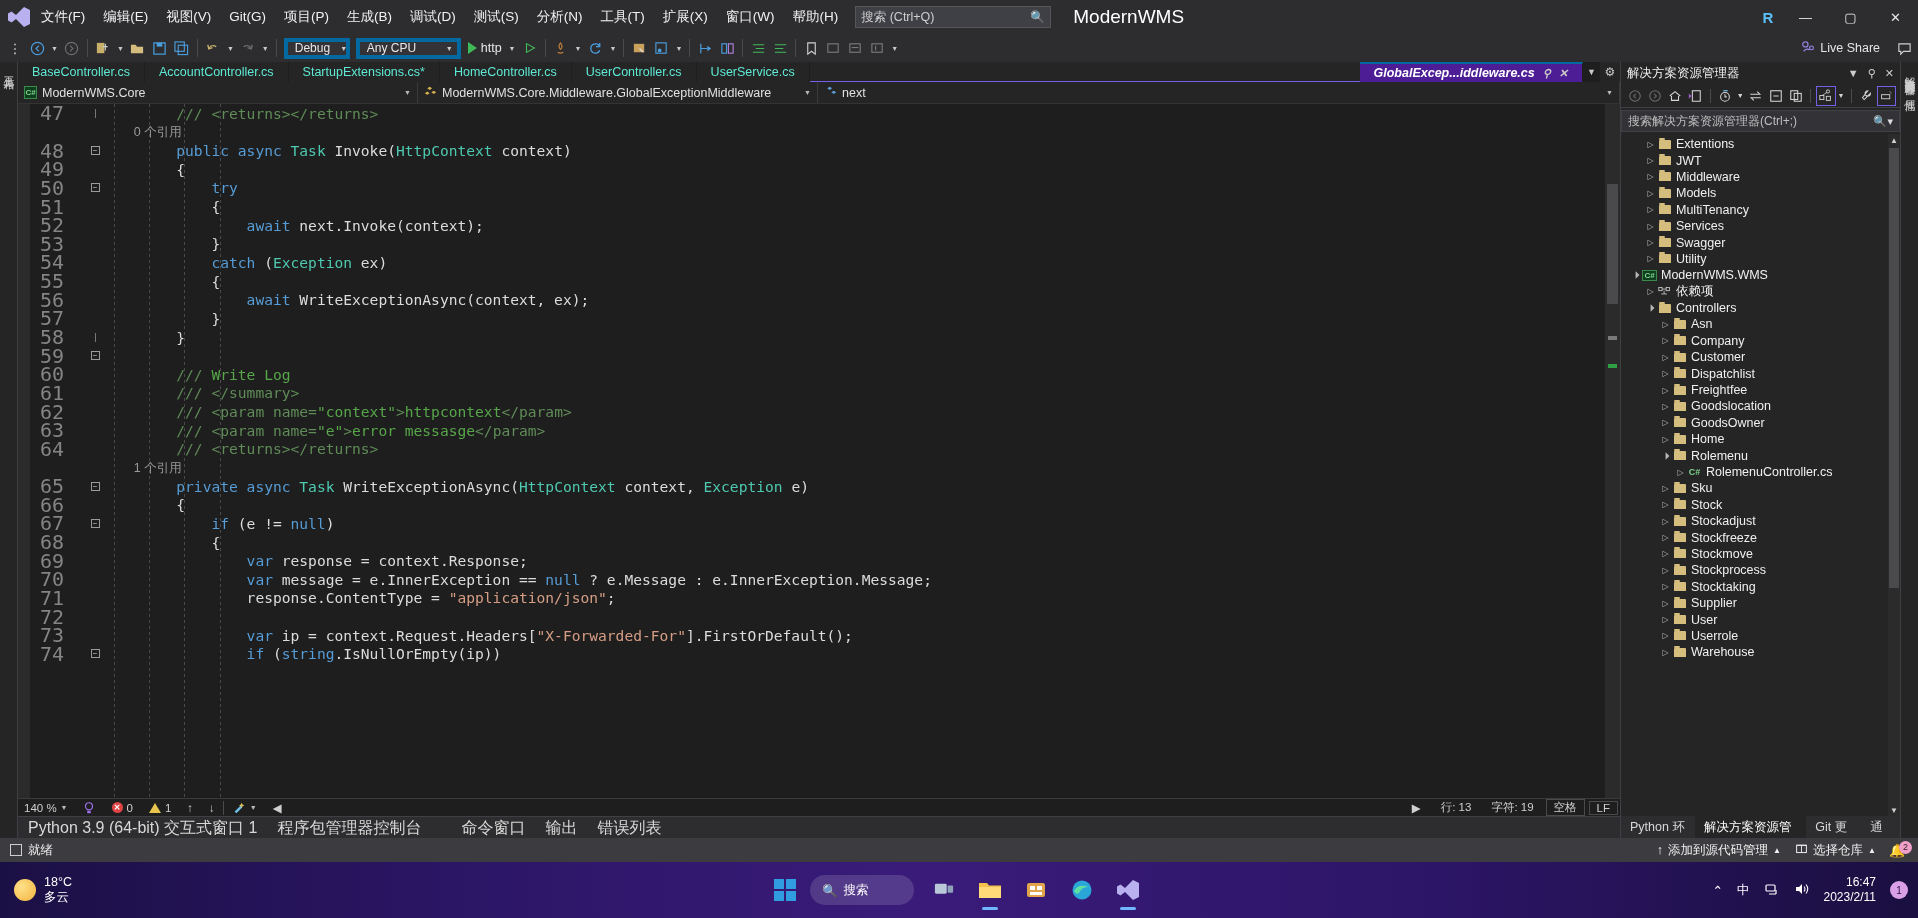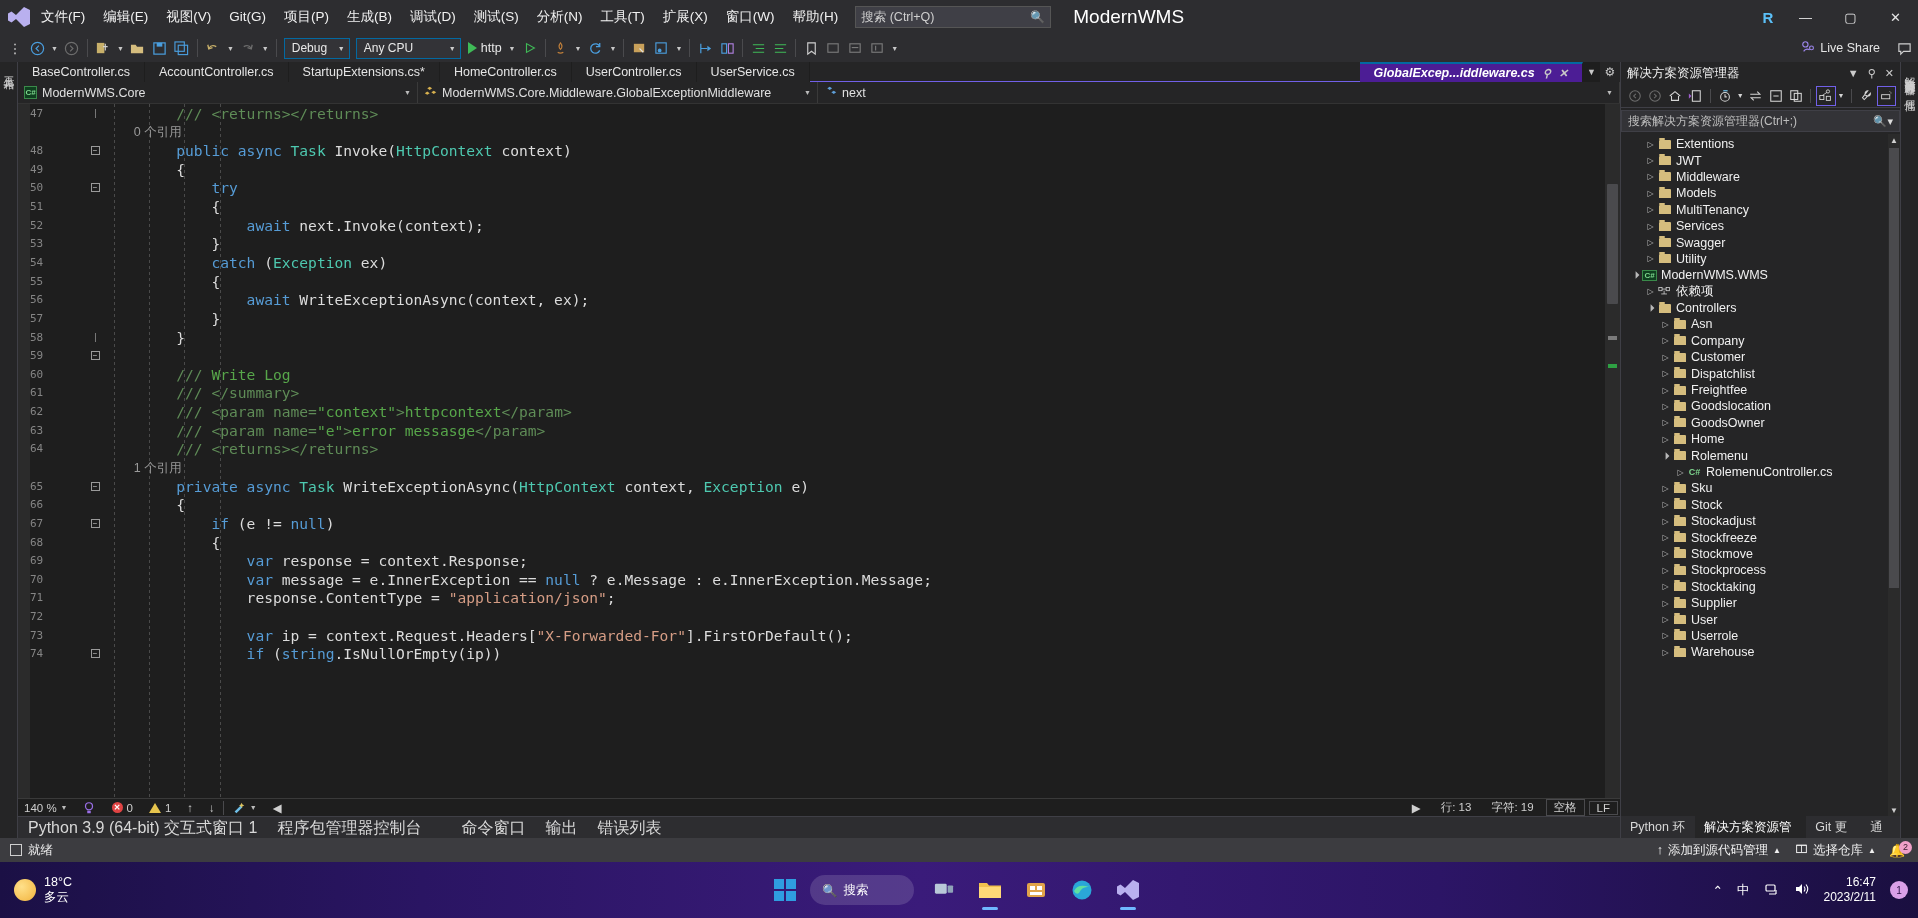--- a/index.html
+++ b/index.html
@@ -25,21 +25,21 @@
   .win-btn { width:45px; height:34px; display:flex; align-items:center; justify-content:center;
       font-size:13px; color:#e6e6e6; }
 
   
   .toolbar { height:28px; flex:0 0 28px; background:#2d2d30; display:flex; align-items:center;
       padding-left:4px; gap:0px; }
   .tb-ico { height:24px; min-width:22px; display:flex; align-items:center; justify-content:center;
       font-size:13px; color:#d8d8d8; padding:0 2px; }
   .tb-sep { width:1px; height:18px; background:#4a4a4d; margin:0 4px; }
   .tb-caret { font-size:7px; color:#c8c8c8; padding:0 3px; align-self:center; }
-  .combo { height:21px; background:#333337; border:1px solid #0369a1; color:#e8e8e8;
+  .combo { height:21px; background:#333337; border:4px solid #0369a1; color:#e8e8e8;
       font-size:12px; display:flex; align-items:center; justify-content:space-between;
       padding:0 4px 0 7px; margin:0 3px; }
   .combo .cv { white-space:nowrap; }
   .combo .ca { font-size:7px; margin-left:10px; color:#ccc; }
   .run-btn { display:flex; align-items:center; height:24px; padding:0 4px; font-size:12.5px;
       color:#e8e8e8; gap:4px; }
   .tri { width:0;height:0;border-left:9px solid #3fba57;border-top:6px solid transparent;
       border-bottom:6px solid transparent; }
   .live-share { margin-left:auto; display:flex; align-items:center; gap:5px; font-size:12.5px;
       color:#e4e4e4; padding-right:10px; }
@@ -51,21 +51,21 @@
   .body { flex:1 1 auto; display:flex; min-height:0; }
   .left-rail { width:18px; flex:0 0 18px; background:#252526; border-right:1px solid #3f3f46;
       display:flex; flex-direction:column; align-items:center; padding-top:6px; gap:12px; }
   .rail-txt { writing-mode:vertical-rl; font-size:11px; color:#d0d0d0; letter-spacing:1px; }
 
   .center { flex:1 1 auto; display:flex; flex-direction:column; min-width:0; }
 
   
   .tabstrip { height:20px; flex:0 0 20px; background:#252526; display:flex; align-items:stretch;
       position:relative; }
-  .tab { padding:0 14px; font-size:12.5px; color:#e5e5e5; display:flex; align-items:center;
+  .tab { padding:0 14px; font-size:12.5px; color:#5eead4; display:flex; align-items:center;
       background:#252526; border-right:1px solid #1e1e1e; white-space:nowrap; }
   .tab.active { background:#4c1d95; color:#ffffff; font-weight:bold; border-top:2px solid #0369a1;
       position:relative;font-style:italic; }
   .tab-spacer { flex:1 1 auto; background:#252526; border-bottom:1px solid #7160e8; }
   .tab-right { display:flex; align-items:stretch; }
   .tab .pin, .tab .x { margin-left:8px; font-size:11px; color:#c8c8c8; }
   .tab-ctl { width:17px; display:flex; align-items:center; justify-content:center; font-size:9px;
       color:#c8c8c8; background:#1e1e1e; }
   .tab-ctl.gear { font-size:12px; background:#252526; width:20px; }
 
@@ -82,22 +82,22 @@
   .cs-ico { width:13px;height:13px;background:#0f3f1f;border:1px solid #3a8a4a; color:#7fd78f;
       font-size:8px; display:flex;align-items:center;justify-content:center; font-weight:bold;}
   .mth-ico { color:#d8b14f; font-size:11px; }
 
   
   .editor-wrap { flex:1 1 auto; display:flex; min-height:0; background:#1e1e1e; position:relative; }
   .ed-indic { width:12px; flex:0 0 12px; background:#2b2b2b; }
   .code-area { flex:1 1 auto; position:relative; overflow:hidden; }
   .rows { position:relative; }
   .row { height:18.65px; display:flex; align-items:center; }
-  .ln { width:54px; flex:0 0 54px; text-align:left; padding-right:10px; color:#858585;
-      font-family:"DejaVu Sans Mono", monospace; font-size:11px; }
+  .ln { width:54px; flex:0 0 54px; text-align:center; padding-right:10px; color:#858585;
+      font-family:"DejaVu Sans Mono", monospace; font-size:20px; }
   .fold { width:22px; flex:0 0 22px; display:flex; align-items:center; justify-content:center;
       color:#9a9a9a; font-size:10px; }
   .fold .box { width:9px;height:9px;border:1px solid #9a9a9a; display:flex;align-items:center;
       justify-content:center; font-size:8px; line-height:7px; color:#ccc; }
   .ctext { flex:1 1 auto; font-family:"DejaVu Sans Mono", monospace; font-size:14.6px;
       color:#dcdcdc; white-space:pre; }
   .kw { color:#569cd6; }
   .ty { color:#4ec9b0; }
   .cm { color:#57a64a; }
   .cmx { color:#5f8c57; }

